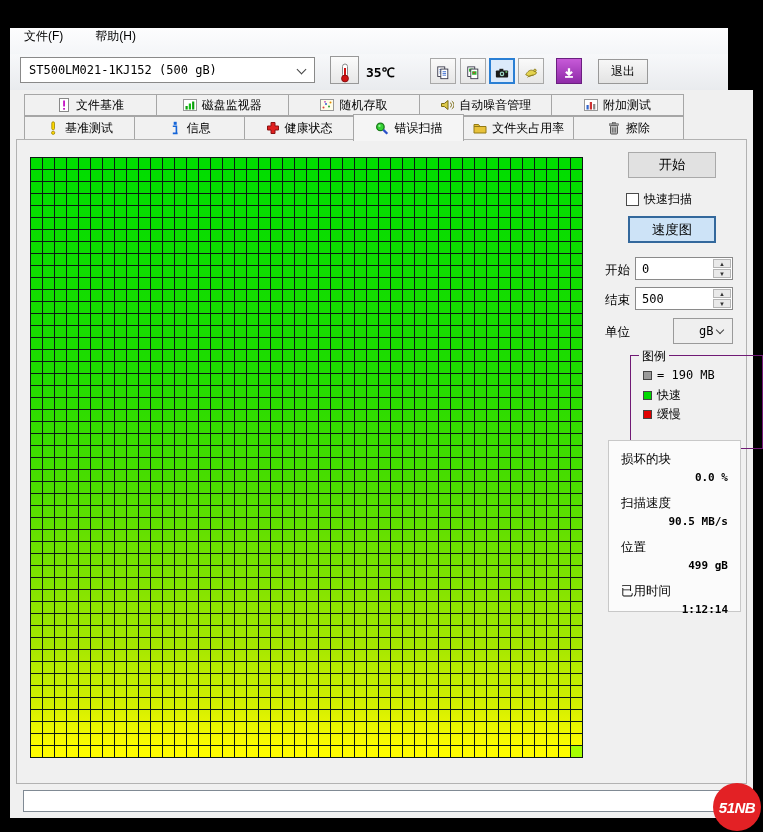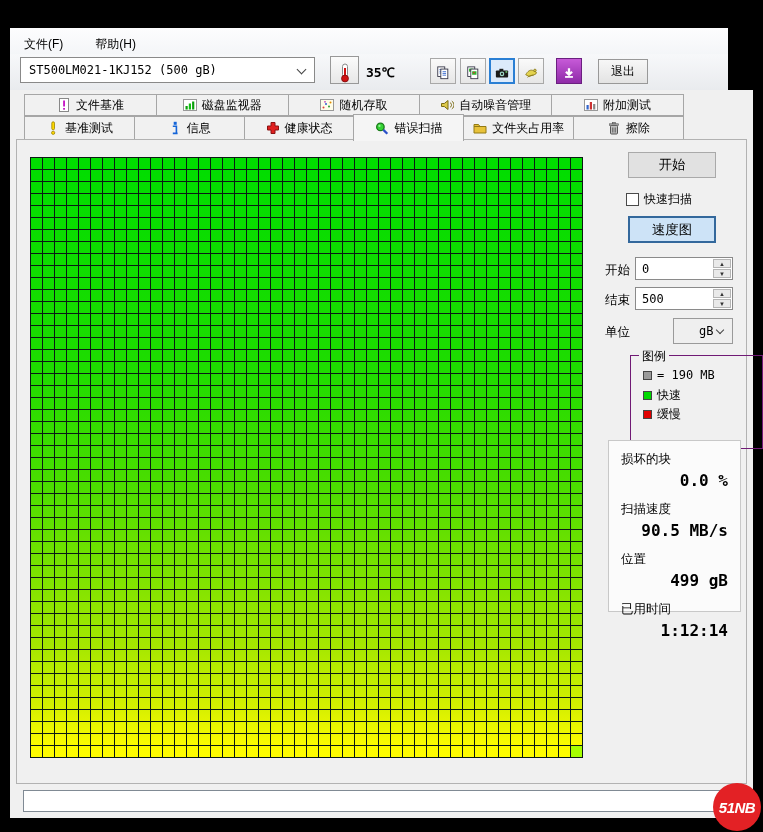--- a/index.html
+++ b/index.html
@@ -12,21 +12,21 @@
   }
   .app-window {
     position:absolute; left:10px; top:28px; width:743px; height:790px;
     background:#f0f0f0;
   }
   
   .menubar {
     position:absolute; left:0; top:0; width:718px; height:33px;
     background:linear-gradient(#fdfdfe,#f2f4f7);
     border-bottom:1px solid #e3e3e3;
-    display:flex; align-items:center; gap:32px; padding-left:14px;
+    display:flex; align-items:flex-start; gap:32px; padding-left:14px;
   }
   .menu-item { cursor:default; }
   .top-right-notch { position:absolute; left:718px; top:0; width:25px; height:62px; background:#000; }
   
   .toolbar {
     position:absolute; left:0; top:26px; width:718px; height:36px;
     background:linear-gradient(#f7f8fa,#e9ebee);
   }
   .drive-combo {
     position:absolute; left:10px; top:3px; width:295px; height:26px;
@@ -147,21 +147,21 @@
   .legend-item { position:absolute; left:12px; display:flex; align-items:center; gap:5px; }
   .swatch { width:9px; height:9px; border:1px solid #444; }
   .legend-mono { font-family:"DejaVu Sans Mono",monospace; font-size:12px; }
   
   .stats-box {
     position:absolute; left:598px; top:412px; width:133px; height:172px;
     background:#fbfbfb; border:1px solid #c8c8c8; padding:10px 10px 0 12px;
   }
   .stat-label { font-size:12.5px; margin-bottom:3px; }
   .stat-value {
-    font-family:"DejaVu Sans Mono",monospace; font-weight:bold; font-size:16px;
+    font-family:"DejaVu Sans Mono",monospace; font-weight:bold; font-size:11px;
     text-align:right; margin-bottom:11px; padding-right:2px;
   }
   
   .status-input {
     position:absolute; left:13px; top:762px; width:721px; height:22px;
     background:#fff; border:1px solid #808a94;
   }
   
   .logo-51nb {
     position:absolute; left:713px; top:783px; width:48px; height:48px;

